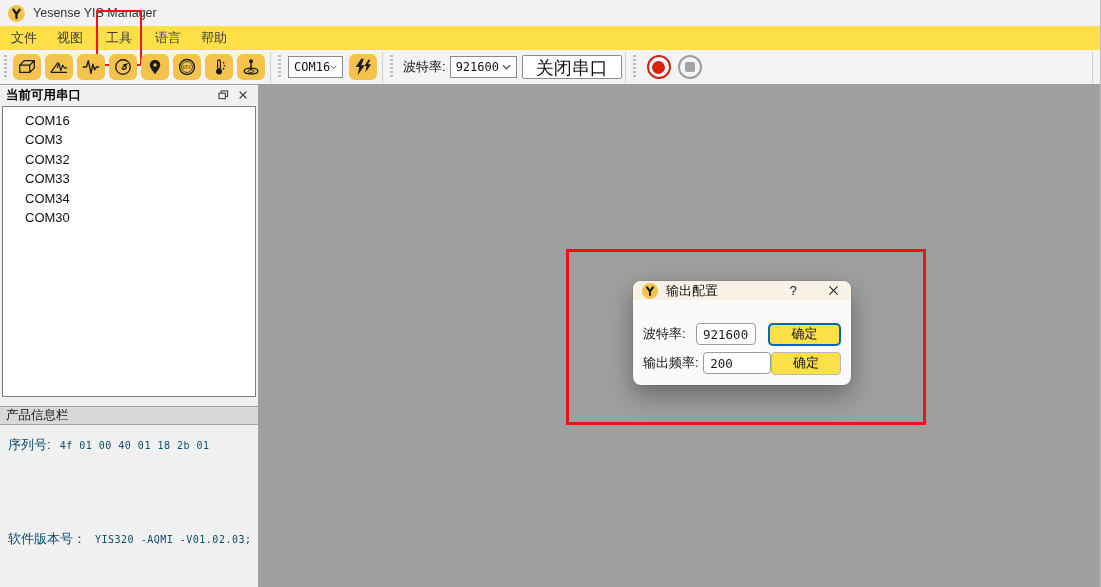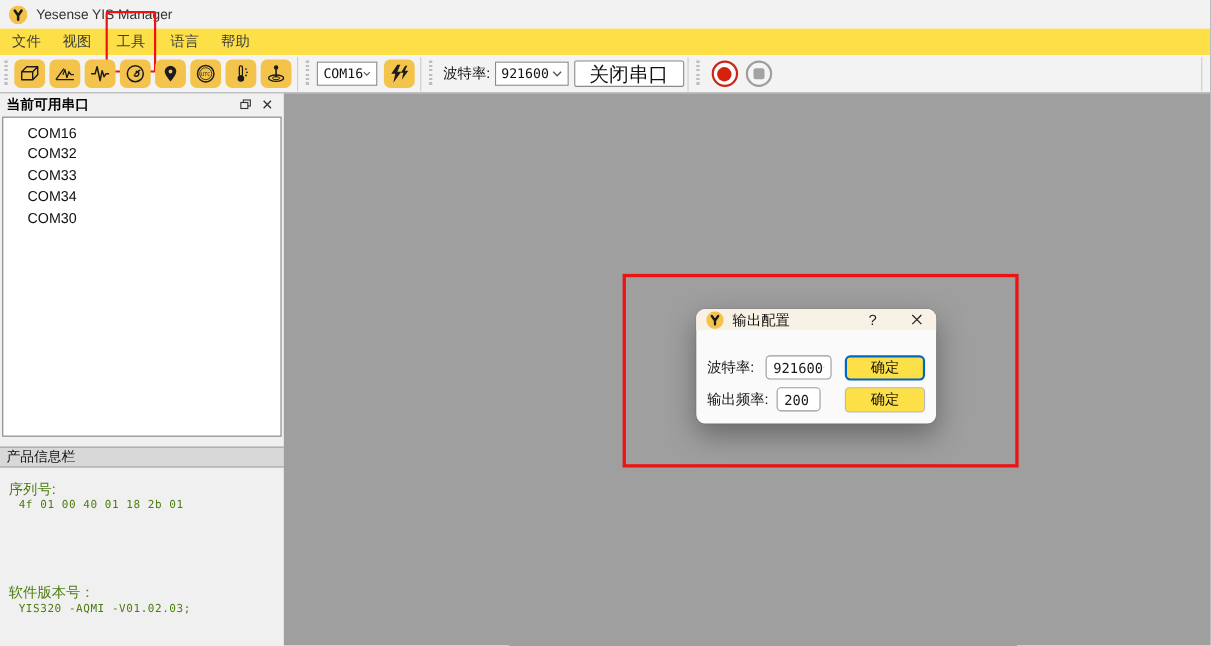--- a/index.html
+++ b/index.html
@@ -38,21 +38,21 @@
 
   
   .main { display:flex; height:502px; }
   .dock { width:258px; background:#f0f0f0; position:relative; flex:0 0 auto; }
   .dock-header { height:20px; display:flex; align-items:center; padding:0 5px 0 6px; font-size:12.5px; color:#000;font-weight:bold; }
   .dock-header .stretch { flex:1; }
   .dock-hbtn { width:20px; height:17px; display:flex; align-items:center; justify-content:center; }
   .port-list { position:absolute; left:2px; top:21px; width:254px; height:291px; background:#fff; border:1px solid #7f7f7f; padding-top:4px; overflow:hidden; }
   .port-item { padding-left:22px; font-size:13px; line-height:19.4px; color:#111; }
   .info-header { position:absolute; top:321px; left:0; width:258px; height:19px; background:#d8d8d8; border-top:1px solid #a2a2a2; border-bottom:1px solid #a2a2a2; display:flex; align-items:center; padding-left:6px; font-size:12.5px; color:#111; }
-  .info-row { position:absolute; left:8px; display:flex; align-items:flex-start; font-size:13px; color:#4d7c0f; white-space:nowrap;flex-direction:column; }
+  .info-row { position:absolute; left:8px; display:flex; align-items:center; font-size:13px; color:#0c4a6e; white-space:nowrap; }
   .info-serial { top:351px; }
   .info-version { top:445px; }
   .mono-val { font-family:"DejaVu Sans Mono", monospace; font-size:10px; margin-left:9px; letter-spacing:0.5px; }
 
   .canvas { flex:1; background:#9f9f9f; position:relative; }
   .red-annotation { position:absolute; left:308px; top:164px; width:360px; height:176px; border:3px solid #ec1313; }
 
   
   .dialog { position:absolute; left:375px; top:196px; width:218px; height:104px; border-radius:8px; background:#fafafa; box-shadow:0 10px 26px rgba(0,0,0,.35), 0 0 0 1px rgba(0,0,0,.06); }
   .dialog-titlebar { height:19px; background:#f8f1e5; border-radius:8px 8px 0 0; display:flex; align-items:center; padding:0 10px 0 9px; }
@@ -62,21 +62,21 @@
   .dialog-close { width:16px; height:16px; display:flex; align-items:center; justify-content:center; }
   .drow { position:absolute; left:10px; width:198px; height:24px; display:flex; align-items:center; }
   .drow1 { top:41px; }
   .drow2 { top:70px; }
   .dlabel { font-size:13px; color:#111; }
   .dlabel1 { width:53px; }
   .dlabel2 { width:63px; }
   .dcombo { background:#fff; border:1px solid #9a9a9a; border-radius:4px; height:22px; display:flex; align-items:center; justify-content:space-between; padding:0 5px 0 6px; }
   .dcombo .val { font-family:"DejaVu Sans Mono", monospace; font-size:12.5px; }
   .dcombo1 { width:60px; }
-  .dcombo2 { width:40px;gap:37px; }
+  .dcombo2 { width:68px;gap:37px; }
   .dbtn { margin-left:auto; width:73px; height:23px; background:#fde047; border:1px solid #b8b8b8; border-radius:4px; font-size:13px; color:#111; display:flex; align-items:center; justify-content:center; }
   .dbtn.focused { border:2px solid #0067c0; border-radius:5px; }
 </style>
 </head>
 <body>
 
 <div class="window">
 
   <div class="titlebar">
     <svg class="app-icon" viewBox="0 0 17 17">
@@ -204,20 +204,21 @@
         </span>
         <span class="dock-hbtn">
           <svg width="10" height="10" viewBox="0 0 12 12">
               <path d="M2 2 L10 10 M10 2 L2 10" stroke="#333" stroke-width="1.5"></path>
             </svg>
         </span>
       </div>
 
       <div class="port-list">
         <div class="port-item">COM16</div>
+        <div class="port-item">COM3</div>
         <div class="port-item">COM32</div>
         <div class="port-item">COM33</div>
         <div class="port-item">COM34</div>
         <div class="port-item">COM30</div>
       </div>
 
       <div class="info-header">
         <span>产品信息栏</span>
       </div>
 

